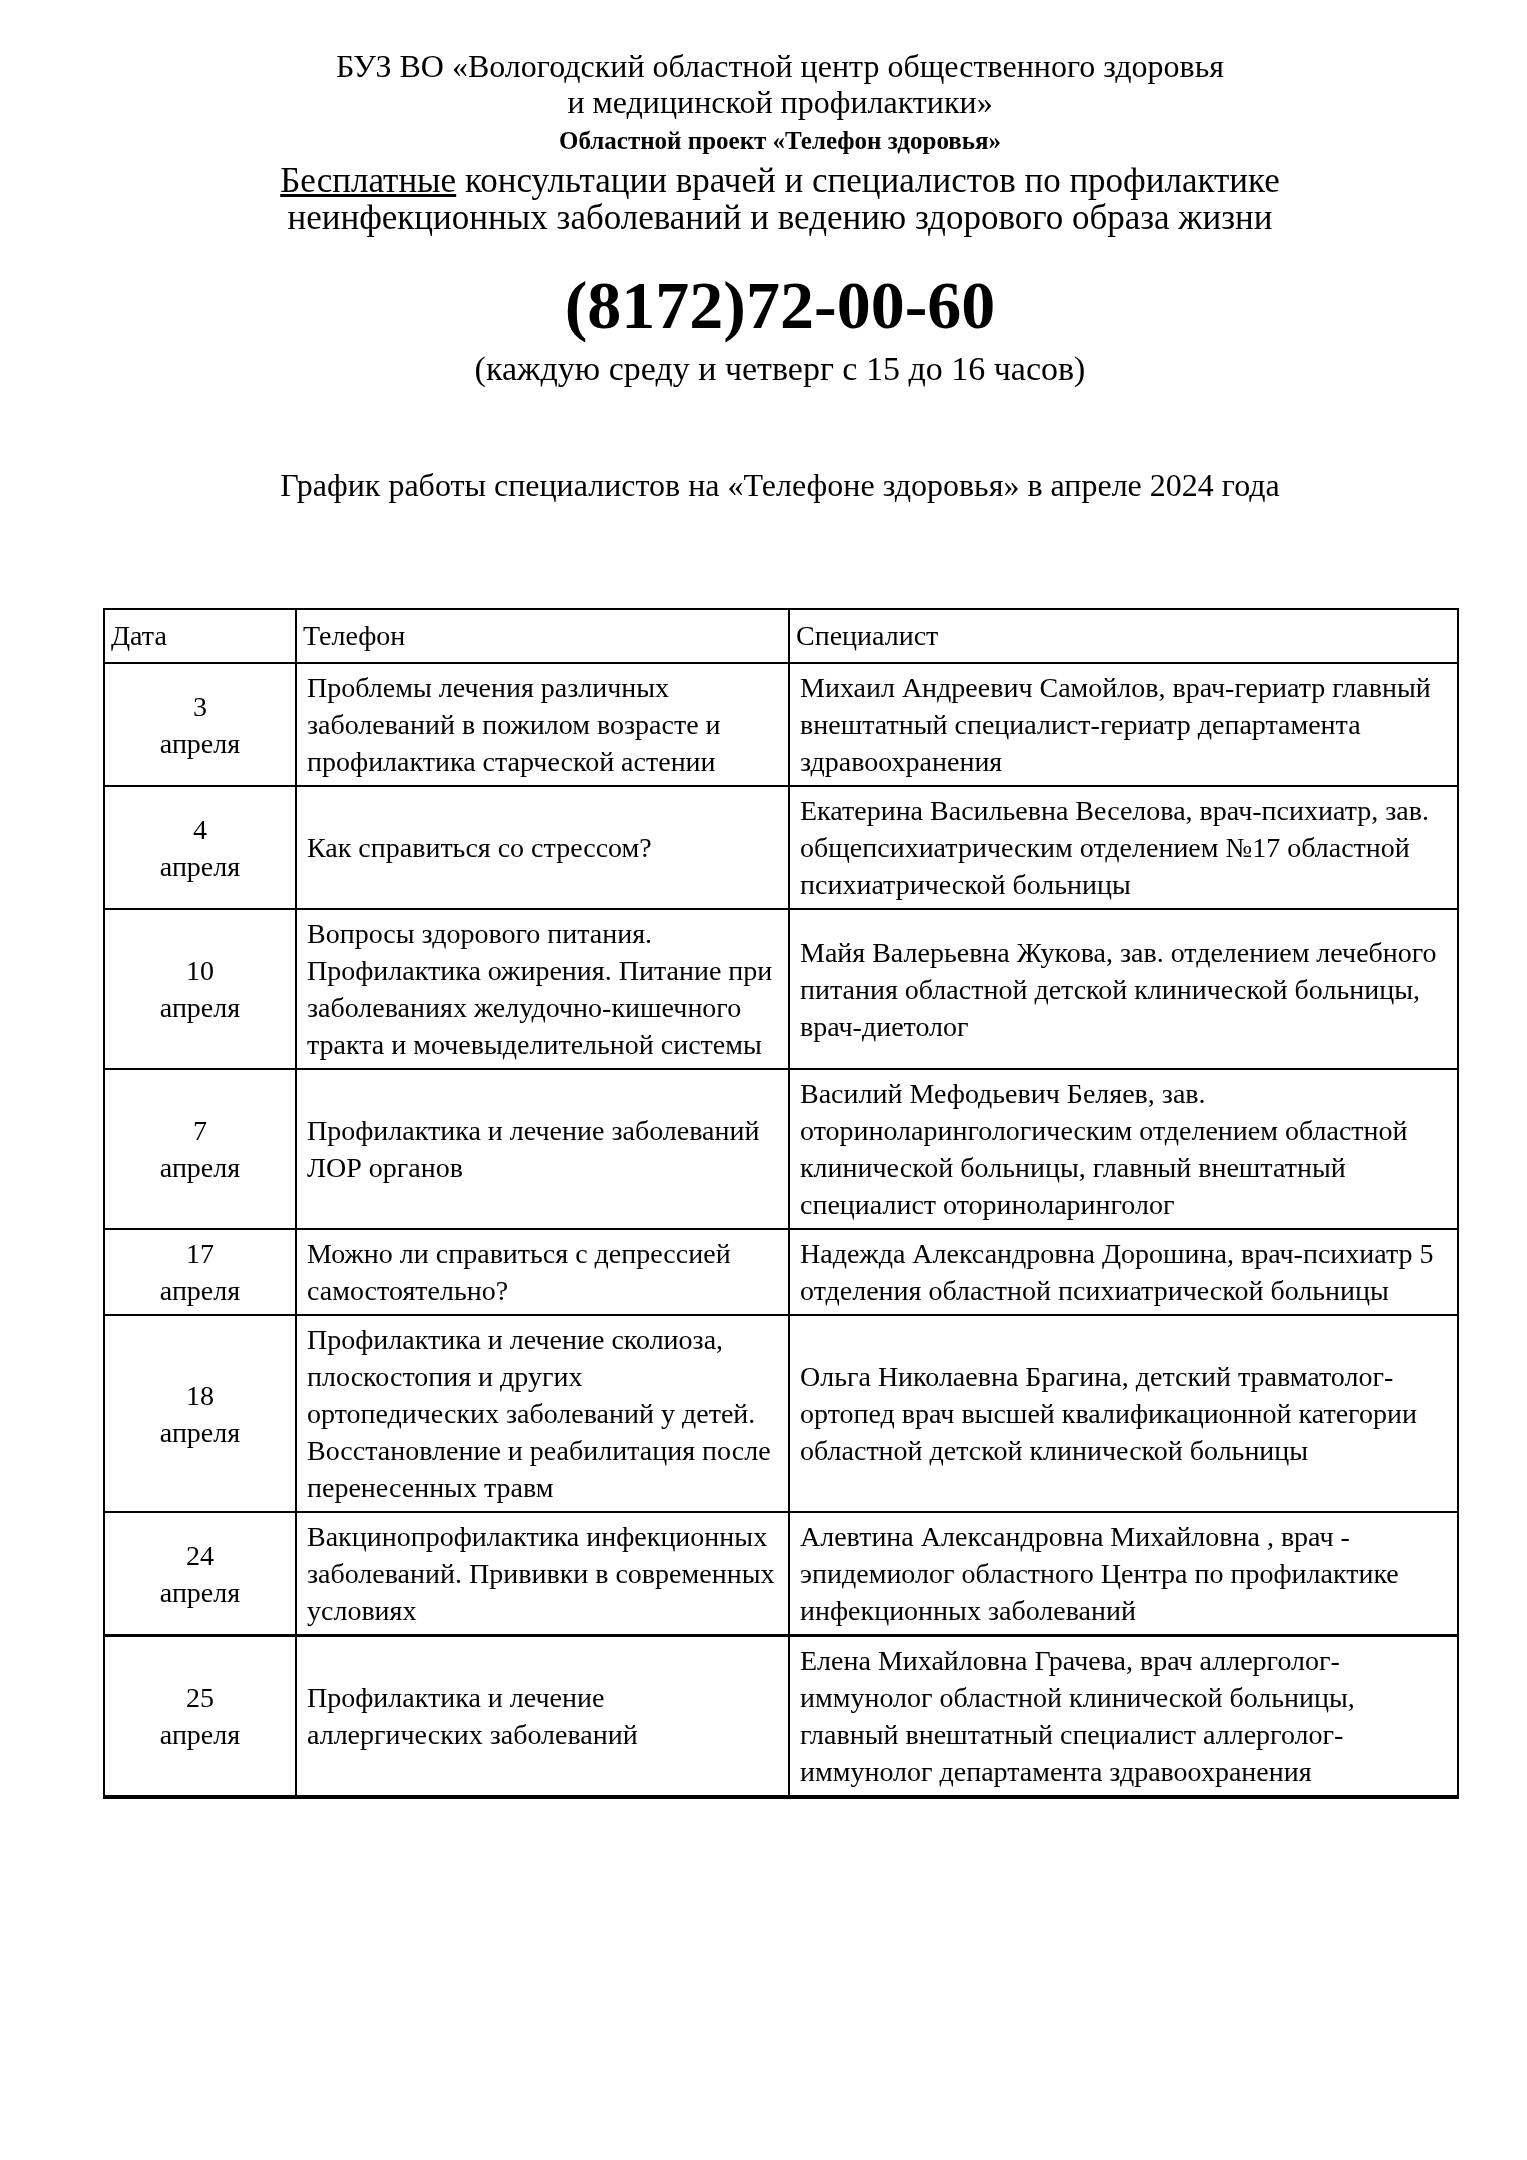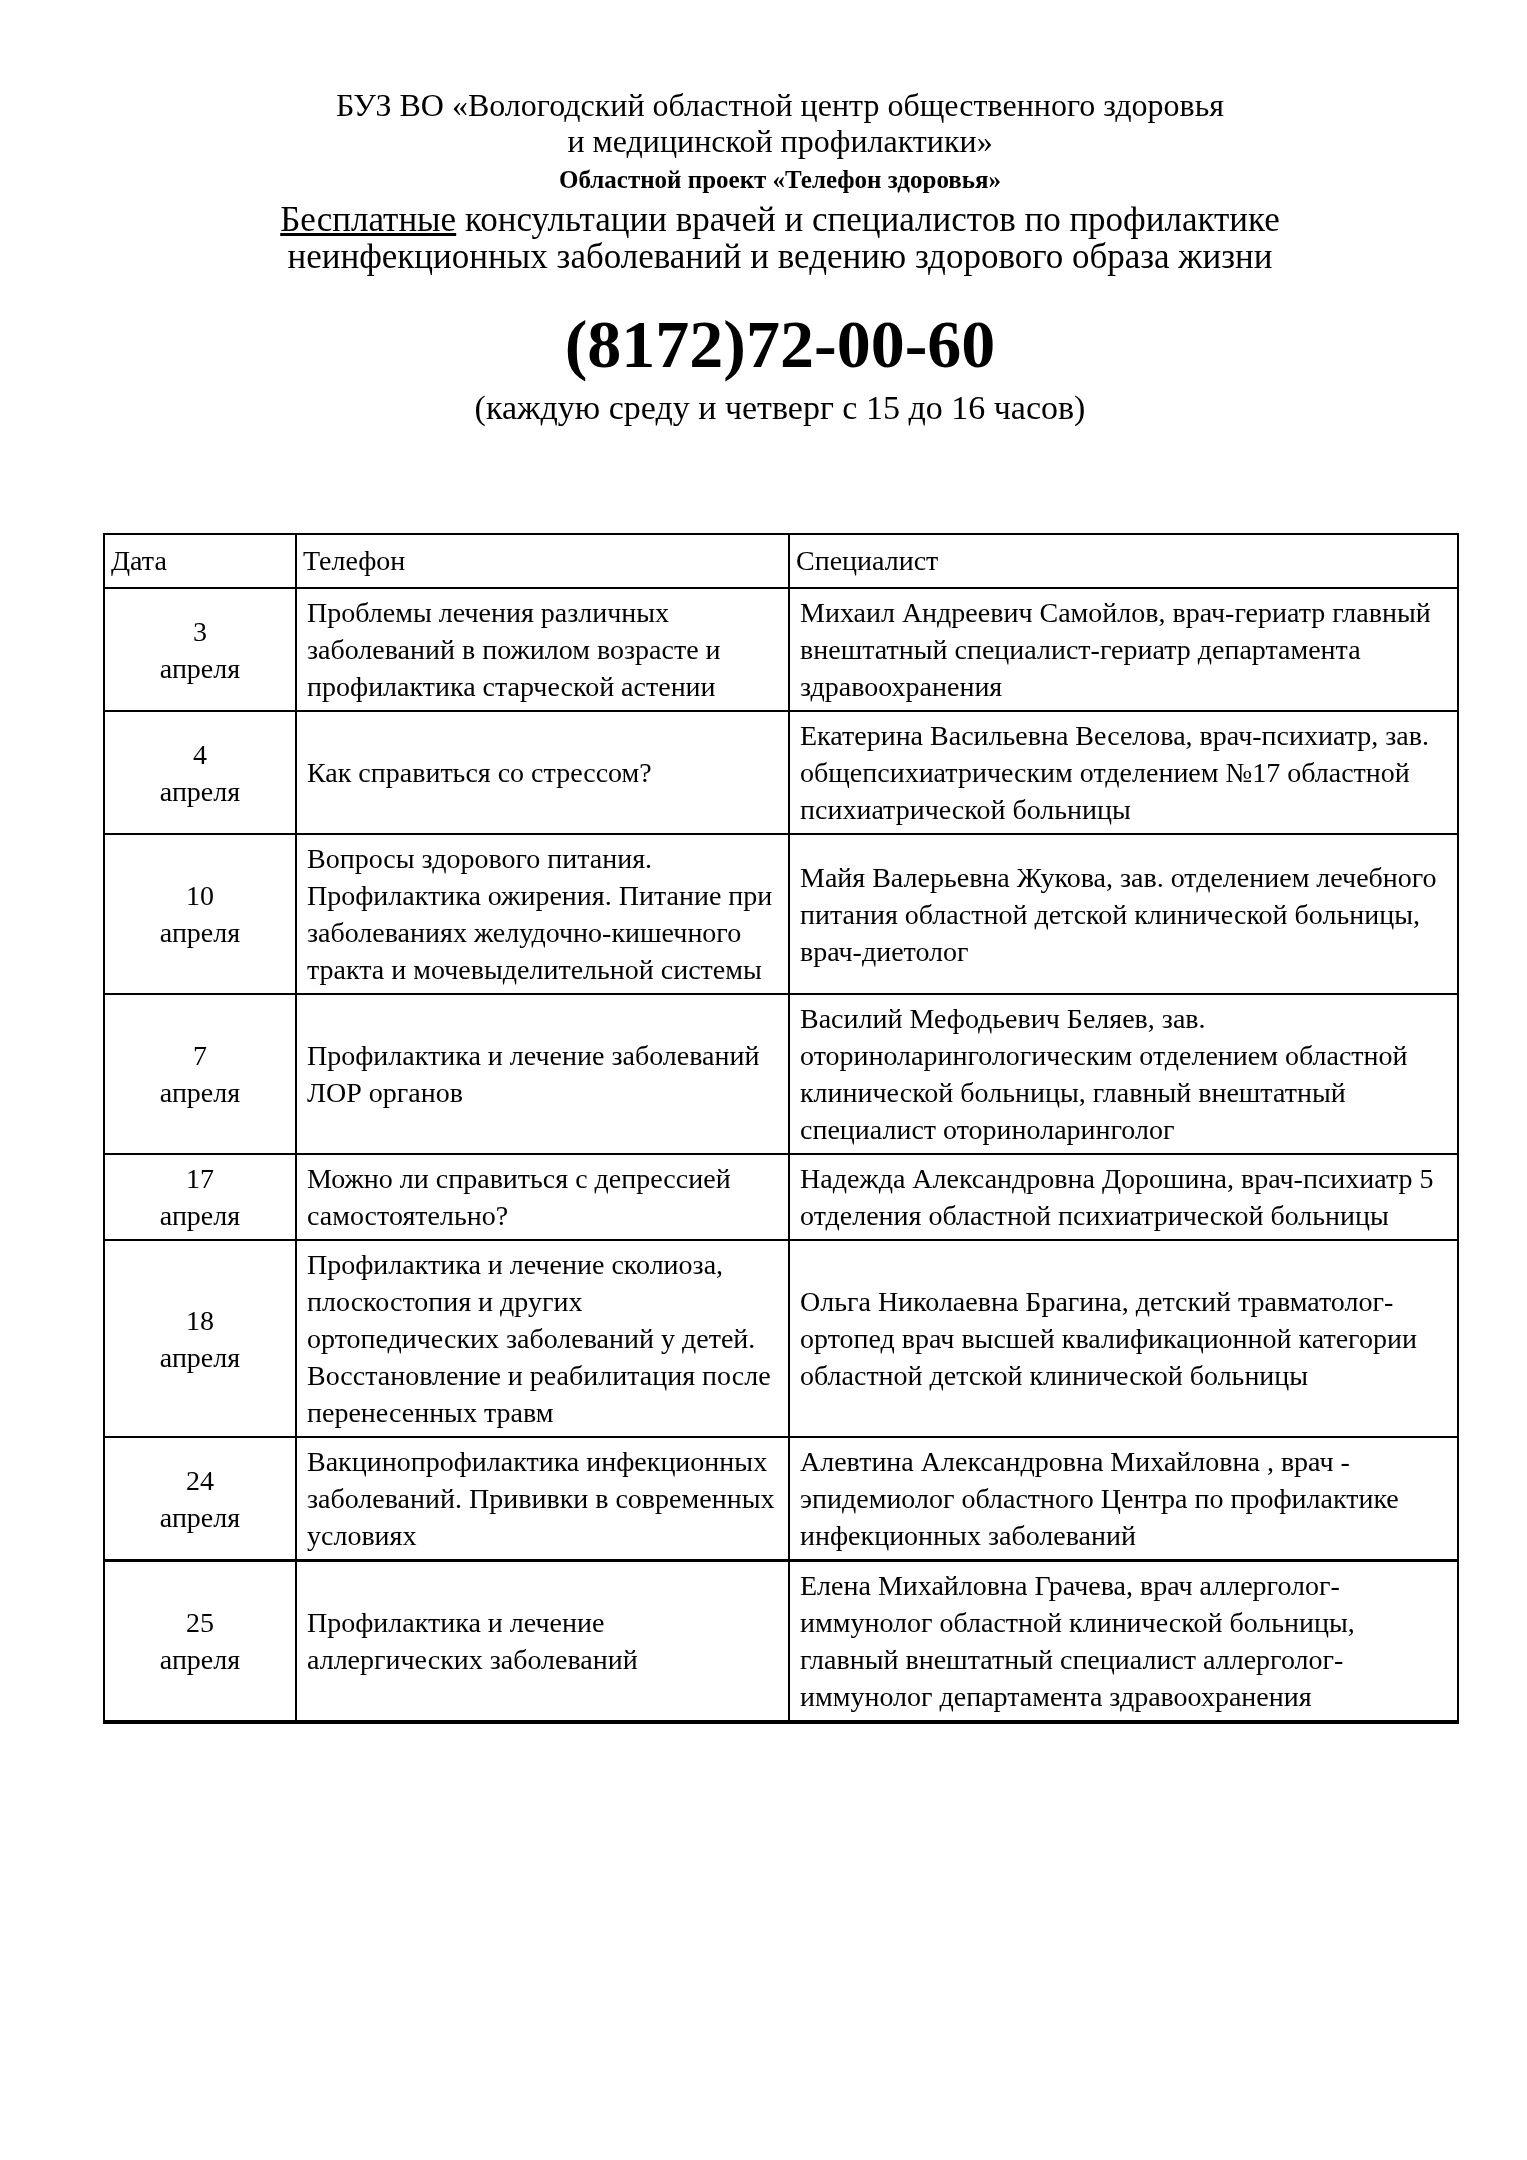--- a/index.html
+++ b/index.html
@@ -11,21 +11,21 @@
     width: 1527px;
     height: 2160px;
     font-family: "Liberation Serif", serif;
     color: #000000;
     overflow: hidden;
   }
   .page {
     width: 1527px;
     height: 2160px;
     box-sizing: border-box;
-    padding-top: 87px;
+    padding-top: 48px;
     background: #ffffff;
   }
   .header {
     width: 1354px;
     margin-left: 103px;
     text-align: center;
   }
   .org-line {
     font-size: 32px;
     line-height: 36px;
@@ -112,20 +112,21 @@
 <div class="page">
 
   <div class="header">
     <div class="org-line">БУЗ ВО «Вологодский областной центр общественного здоровья</div>
     <div class="org-line">и медицинской профилактики»</div>
     <div class="project-title">Областной проект «Телефон здоровья»</div>
     <div class="subtitle"><span class="underlined">Бесплатные</span><span> консультации врачей и специалистов по профилактике</span></div>
     <div class="subtitle">неинфекционных заболеваний и ведению здорового образа жизни</div>
     <div class="phone-number">(8172)72-00-60</div>
     <div class="phone-note">(каждую среду и четверг с 15 до 16 часов)</div>
+    <div class="table-title">График работы специалистов на «Телефоне здоровья» в апреле 2024 года</div>
   </div>
 
   <table class="schedule">
     <colgroup>
       <col class="c-date">
       <col class="c-question">
       <col class="c-specialist">
     </colgroup>
     <thead>
       <tr>

